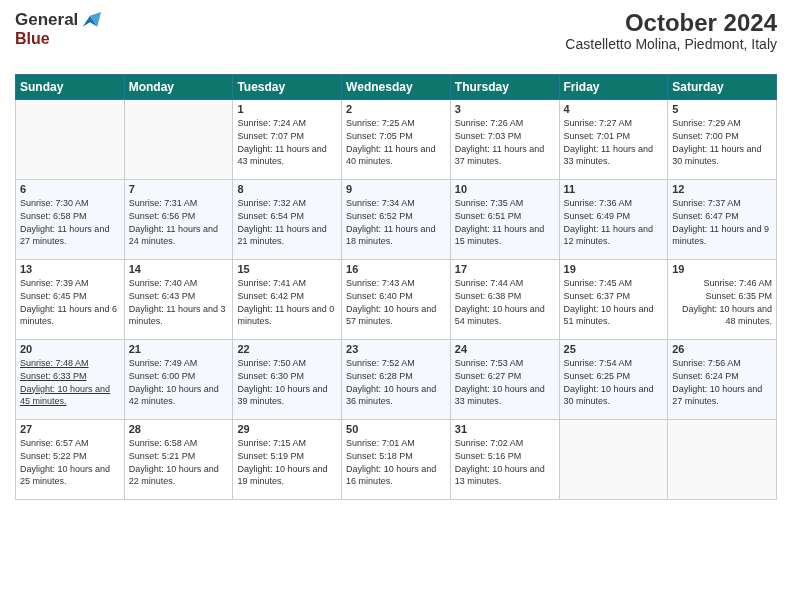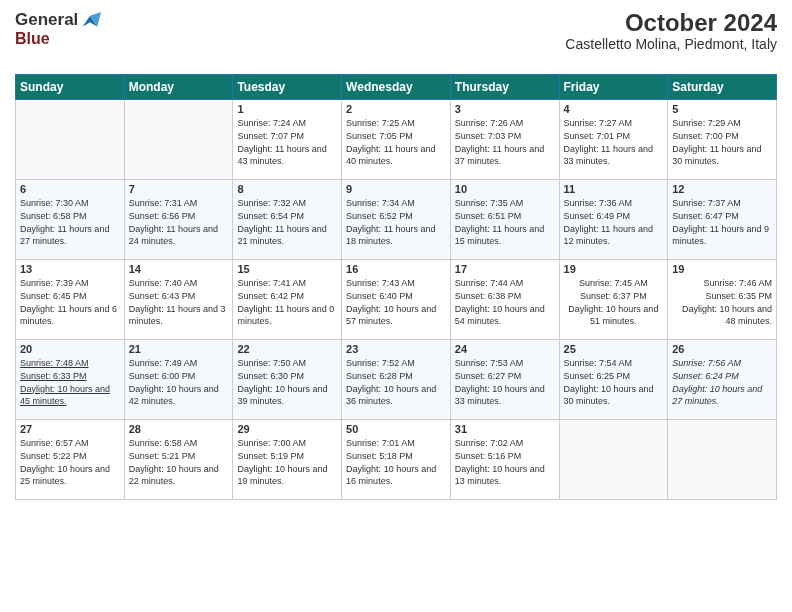--- a/index.html
+++ b/index.html
@@ -217,21 +217,21 @@
 Daylight: 10 hours and 57 minutes.</div>
           </td>
           <td>
             <span class="day-num">17</span>
             <div class="day-info" style="white-space: pre-line;">Sunrise: 7:44 AM
 Sunset: 6:38 PM
 Daylight: 10 hours and 54 minutes.</div>
           </td>
           <td>
             <span class="day-num">19</span>
-            <div class="day-info" style="white-space: pre-line; text-align: center;">Sunrise: 7:45 AM
+            <div class="day-info" style="white-space: pre-line;">Sunrise: 7:45 AM
 Sunset: 6:37 PM
 Daylight: 10 hours and 51 minutes.</div>
           </td>
           <td>
             <span class="day-num">19</span>
             <div class="day-info" style="white-space: pre-line; text-align: right;">Sunrise: 7:46 AM
 Sunset: 6:35 PM
 Daylight: 10 hours and 48 minutes.</div>
           </td>
         </tr>
@@ -267,41 +267,41 @@
 Daylight: 10 hours and 33 minutes.</div>
           </td>
           <td>
             <span class="day-num">25</span>
             <div class="day-info" style="white-space: pre-line;">Sunrise: 7:54 AM
 Sunset: 6:25 PM
 Daylight: 10 hours and 30 minutes.</div>
           </td>
           <td>
             <span class="day-num">26</span>
-            <div class="day-info" style="white-space: pre-line; font-style: italic;">Sunrise: 7:56 AM
+            <div class="day-info" style="white-space: pre-line;">Sunrise: 7:56 AM
 Sunset: 6:24 PM
 Daylight: 10 hours and 27 minutes.</div>
           </td>
         </tr>
         <tr>
           <td>
             <span class="day-num">27</span>
             <div class="day-info" style="white-space: pre-line;">Sunrise: 6:57 AM
 Sunset: 5:22 PM
 Daylight: 10 hours and 25 minutes.</div>
           </td>
           <td>
             <span class="day-num">28</span>
             <div class="day-info" style="white-space: pre-line;">Sunrise: 6:58 AM
 Sunset: 5:21 PM
 Daylight: 10 hours and 22 minutes.</div>
           </td>
           <td>
             <span class="day-num">29</span>
-            <div class="day-info" style="white-space: pre-line;">Sunrise: 7:00 AM
+            <div class="day-info" style="white-space: pre-line;">Sunrise: 7:15 AM
 Sunset: 5:19 PM
 Daylight: 10 hours and 19 minutes.</div>
           </td>
           <td>
             <span class="day-num">50</span>
             <div class="day-info" style="white-space: pre-line;">Sunrise: 7:01 AM
 Sunset: 5:18 PM
 Daylight: 10 hours and 16 minutes.</div>
           </td>
           <td>

